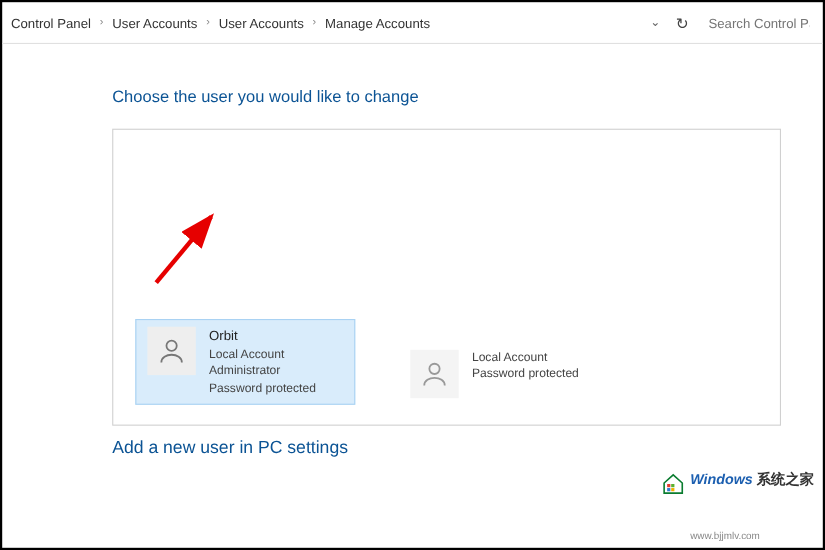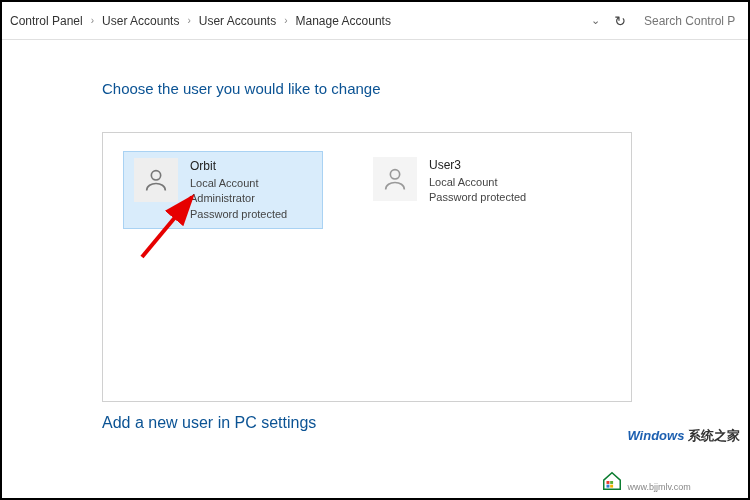--- a/index.html
+++ b/index.html
@@ -62,30 +62,30 @@
       width: 100px;
       outline: none;
     }
     .content {
       padding: 40px 0 0 100px;
     }
     .page-title {
       color: #0b5394;
       font-size: 15px;
       font-weight: normal;
-      margin-bottom: 35px;
+      margin-bottom: 20px;
     }
     .accounts-box {
       border: 1px solid #d0d0d0;
-      width: 530px;
+      width: 608px;
       height: 270px;
       padding: 18px 20px;
       display: flex;
       gap: 40px;
-      align-items: flex-start;
+      align-items: flex-end;
     }
     .account-card {
       display: flex;
       align-items: flex-start;
       gap: 12px;
       padding: 6px 10px;
       cursor: pointer;
       min-width: 200px;
     }
     .account-card.selected {
@@ -125,21 +125,21 @@
       position: absolute;
       left: 130px;
       top: 180px;
       pointer-events: none;
     }
     .watermark {
       position: absolute;
       right: 8px;
       bottom: 6px;
       display: flex;
-      align-items: flex-end;
+      align-items: flex-start;
       gap: 4px;
       font-size: 12px;
     }
     .wm-logo {
       width: 22px;
       height: 22px;
     }
     .wm-text {
       display: flex;
       flex-direction: column;
@@ -196,21 +196,20 @@
     </div>
 
     <div class="account-card">
       <div class="account-avatar">
         <svg width="28" height="28" viewBox="0 0 24 24" fill="none" stroke="#999" stroke-width="1.4">
           <circle cx="12" cy="8" r="4"></circle>
           <path d="M4 21c0-4 4-6 8-6s8 2 8 6"></path>
         </svg>
       </div>
       <div class="account-info">
-        <div class="account-name">User3</div>
         <div>Local Account</div>
         <div>Password protected</div>
       </div>
     </div>
 
   </div>
 
   <div class="add-user-link">Add a new user in PC settings</div>
 </div>
 

